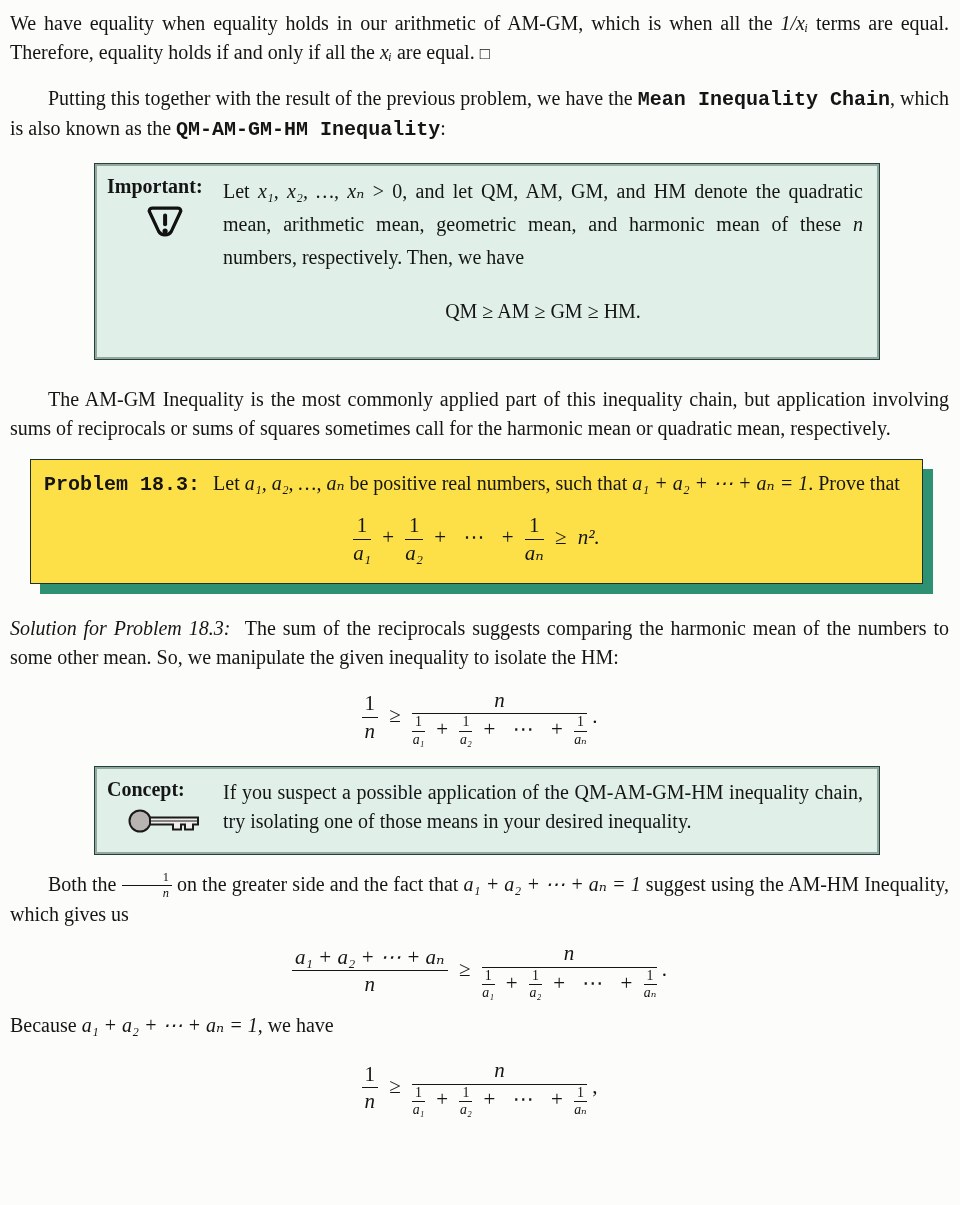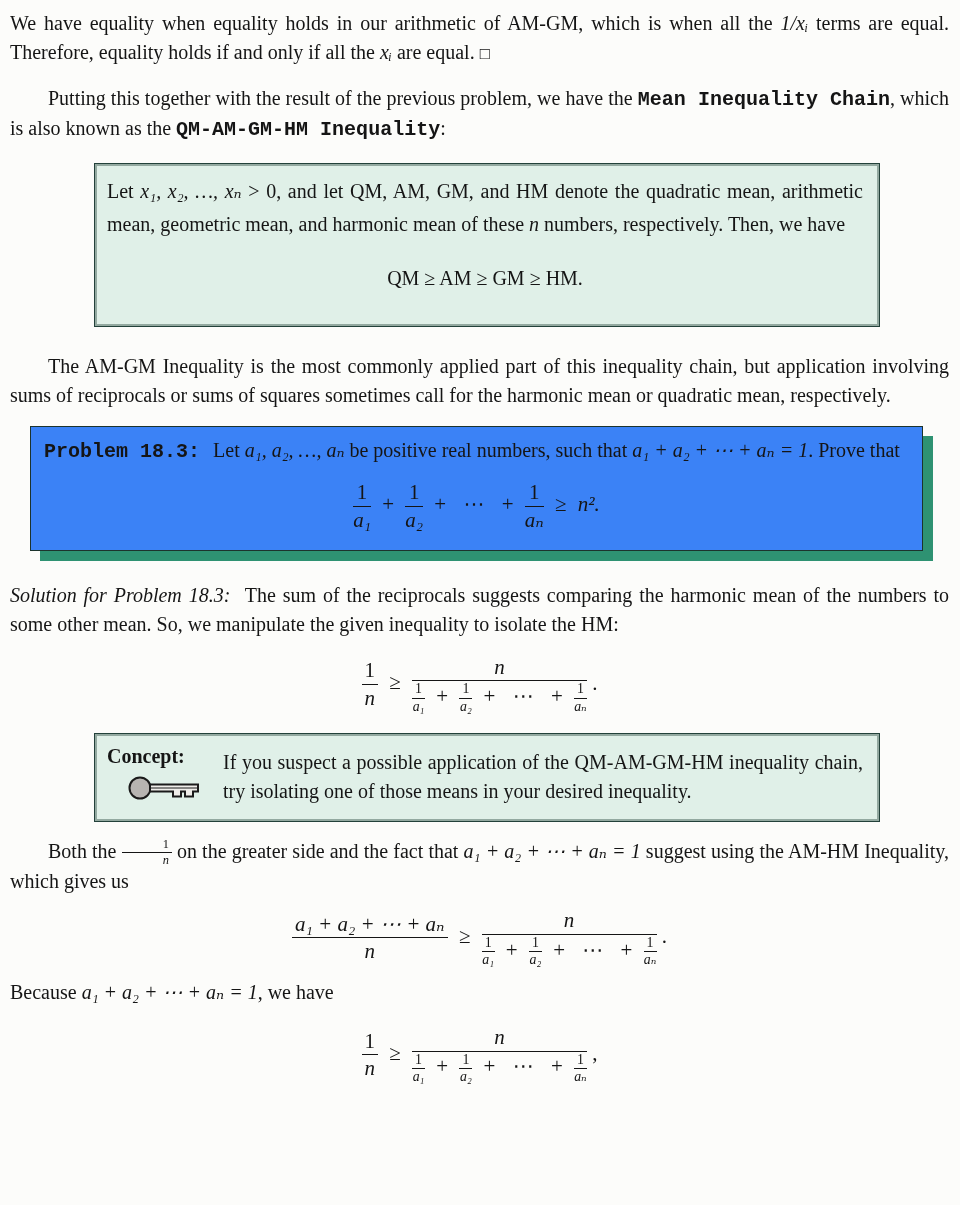--- a/index.html
+++ b/index.html
@@ -18,26 +18,26 @@
   
   .callout{
     box-sizing:border-box;margin-left:85px;width:784px;
     border:2px solid #23413767;outline:1px solid #23413a;
     background:#e0f0e8;display:flex;padding:9px 14px 10px 10px;
   }
   .callout .label-col{width:116px;flex:0 0 116px;text-align:center;}
   .callout .label-col .lbl{font-weight:bold;display:block;text-align:left;}
   .callout .content{flex:1;line-height:27px;}
   .imp-box{margin-top:20px;}
-  .concept-box{margin-top:20px;align-items:center;}
+  .concept-box{margin-top:20px;}
   .center-eq{text-align:center;margin:24px 0 22px 0;}
   
   .problem-box{
     box-sizing:border-box;margin:16px 0 0 20px;width:893px;
-    border:1.5px solid #1c332c;background:#3b82f6;
+    border:1.5px solid #1c332c;background:#fde047;
     box-shadow:10px 10px 0 #2e9272;
     padding:9px 13px 13px 13px;
   }
   
   .disp{text-align:center;font-size:21px;line-height:1.2;}
   .op{margin:0 6px;}
   .fr{display:inline-block;vertical-align:middle;text-align:center;line-height:1.18;}
   .fr .nu{display:block;border-bottom:1.5px solid #151515;padding:0 3px 1px 3px;}
   .fr .de{display:block;padding-top:1px;}
   .fr.small{font-size:0.66em;line-height:1.05;}
@@ -61,20 +61,30 @@
 
   <p>
     <span>We have equality when equality holds in our arithmetic of AM-GM, which is when all the </span><span class="it">1/xᵢ</span><span> terms are equal. Therefore, equality holds if and only if all the </span><span class="it">xᵢ</span><span> are equal. </span><span class="qed">□</span>
   </p>
 
   <p class="indent mt16">
     <span>Putting this together with the result of the previous problem, we have the </span><span class="bold">Mean Inequality Chain</span><span>, which is also known as the </span><span class="bold">QM-AM-GM-HM Inequality</span><span>:</span>
   </p>
 
   <div class="callout imp-box">
+    <div class="label-col">
+      <span class="lbl">Important:</span>
+      <span class="icon-wrap">
+        <svg width="42" height="42" viewBox="0 0 44 44" aria-hidden="true">
+          <path d="M8.5 6.5 h27 c2.4 0 3.6 1.8 2.6 4 l-9.6 20.5 c-2.6 4.6 -10.4 4.6 -13 0 L5.9 10.5 c-1 -2.2 0.2 -4 2.6 -4 z" fill="none" stroke="#111" stroke-width="3.4" stroke-linejoin="round"></path>
+          <rect x="20" y="12" width="4.2" height="13.5" rx="2.1" fill="#111"></rect>
+          <circle cx="22.1" cy="30.5" r="2.7" fill="#111"></circle>
+        </svg>
+      </span>
+    </div>
     <div class="content">
       <p style="line-height:33px">
         <span>Let </span><span class="it">x₁, x₂, …, xₙ</span><span> &gt; 0, and let QM, AM, GM, and HM denote the quadratic mean, arithmetic mean, geometric mean, and harmonic mean of these </span><span class="it">n</span><span> numbers, respectively. Then, we have</span>
       </p>
       <div class="center-eq">
         <span>QM ≥ AM ≥ GM ≥ HM.</span>
       </div>
     </div>
   </div>
 

